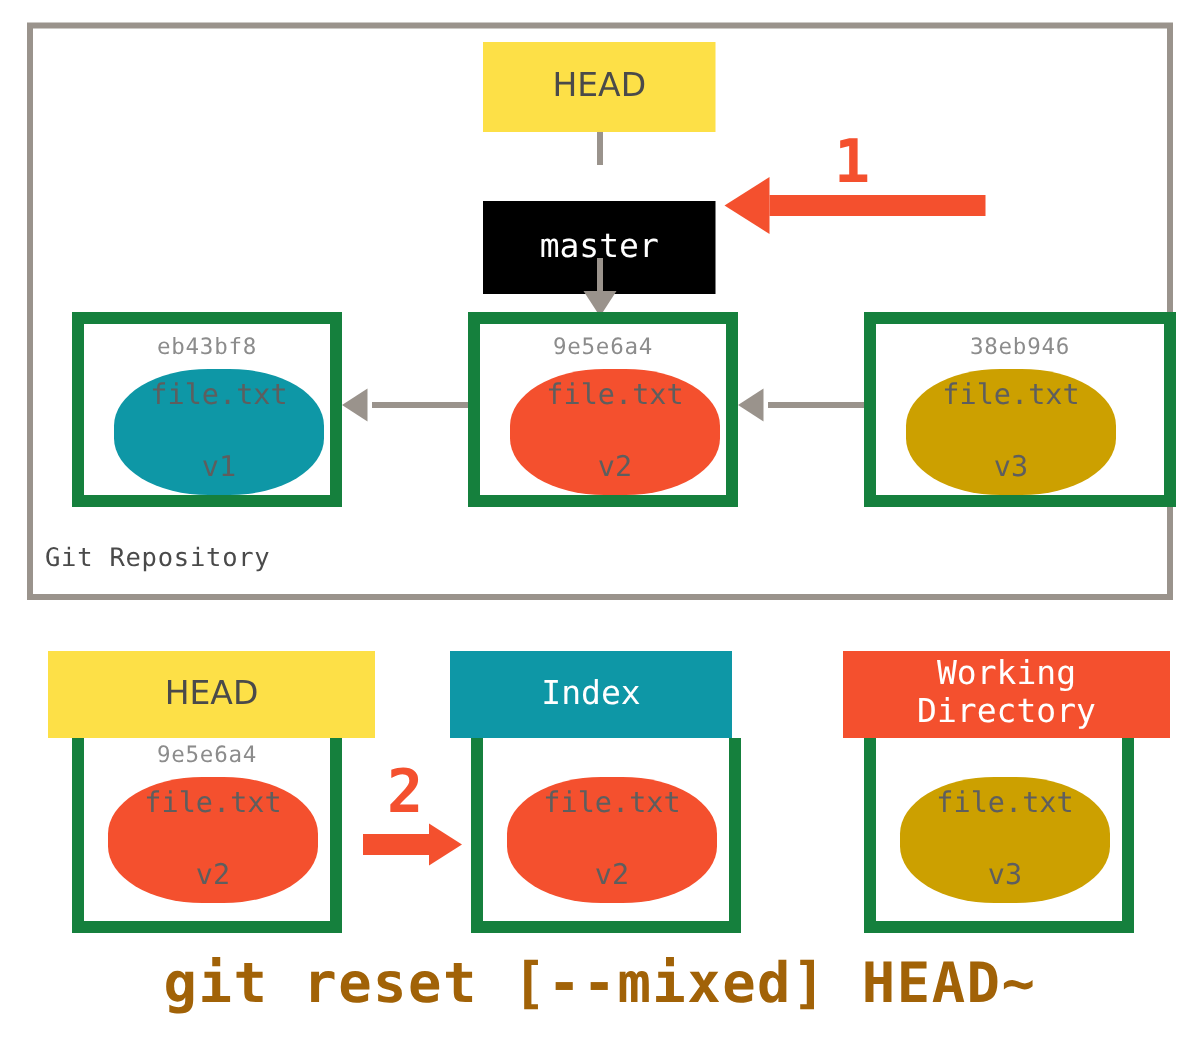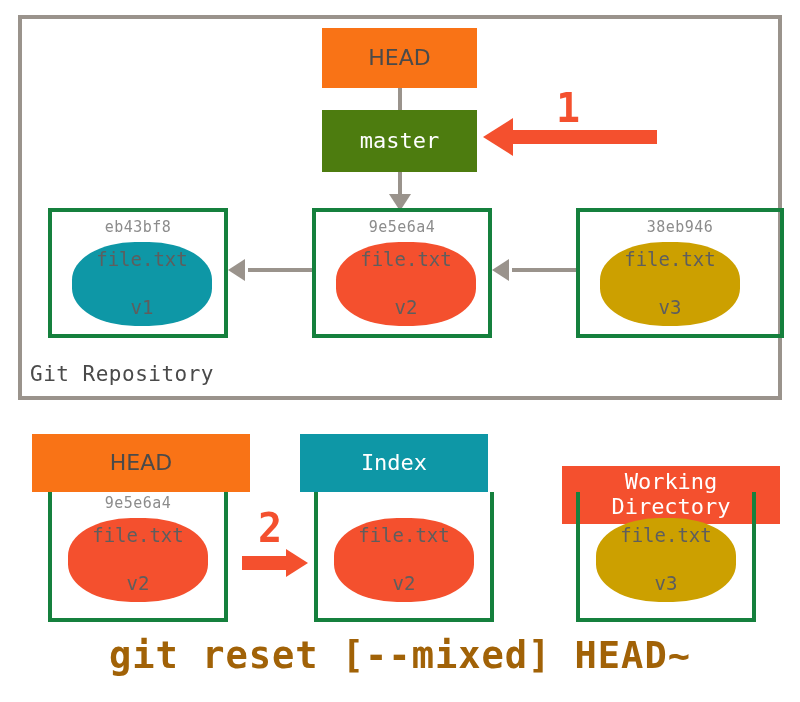--- a/index.html
+++ b/index.html
@@ -24,60 +24,60 @@
     width: 764px;
     height: 385px;
     border: 4px solid #9a938c;
     box-sizing: border-box;
     background: transparent;
   }
   .repo-label {
     position: absolute;
     left: 30px;
     top: 362px;
-    font-size: 21px;
+    font-size: 17px;
     color: #4a4a4a;
     letter-spacing: 0.5px;
     white-space: nowrap;
   }
 
   
   .flat-box {
     position: absolute;
     box-sizing: border-box;
     display: flex;
     align-items: center;
     justify-content: center;
     text-align: center;
     line-height: 1.12;
   }
   .head-box {
-    background: #f97316;
+    background: #fde047;
     color: #4a4a4a;
     font-family: "DejaVu Sans", "Liberation Sans", sans-serif;
   }
   .master-box {
-    background: #4d7c0f;
+    background: #000000;
     color: #ffffff;
+    margin-top: 24px;
   }
   .index-box {
     background: #0e97a6;
     color: #ffffff;
   }
   .workdir-box {
     background: #f4502e;
     color: #ffffff;
-    margin-top: 32px;
   }
 
   
   .commit-box {
     position: absolute;
     box-sizing: border-box;
-    border: 4px solid #15803d;
+    border: 8px solid #15803d;
     background: transparent;
   }
   .commit-hash {
     position: absolute;
     width: 100%;
     top: 6px;
     left: 0;
     text-align: center;
     font-size: 15px;
     color: #8c8c8c;

